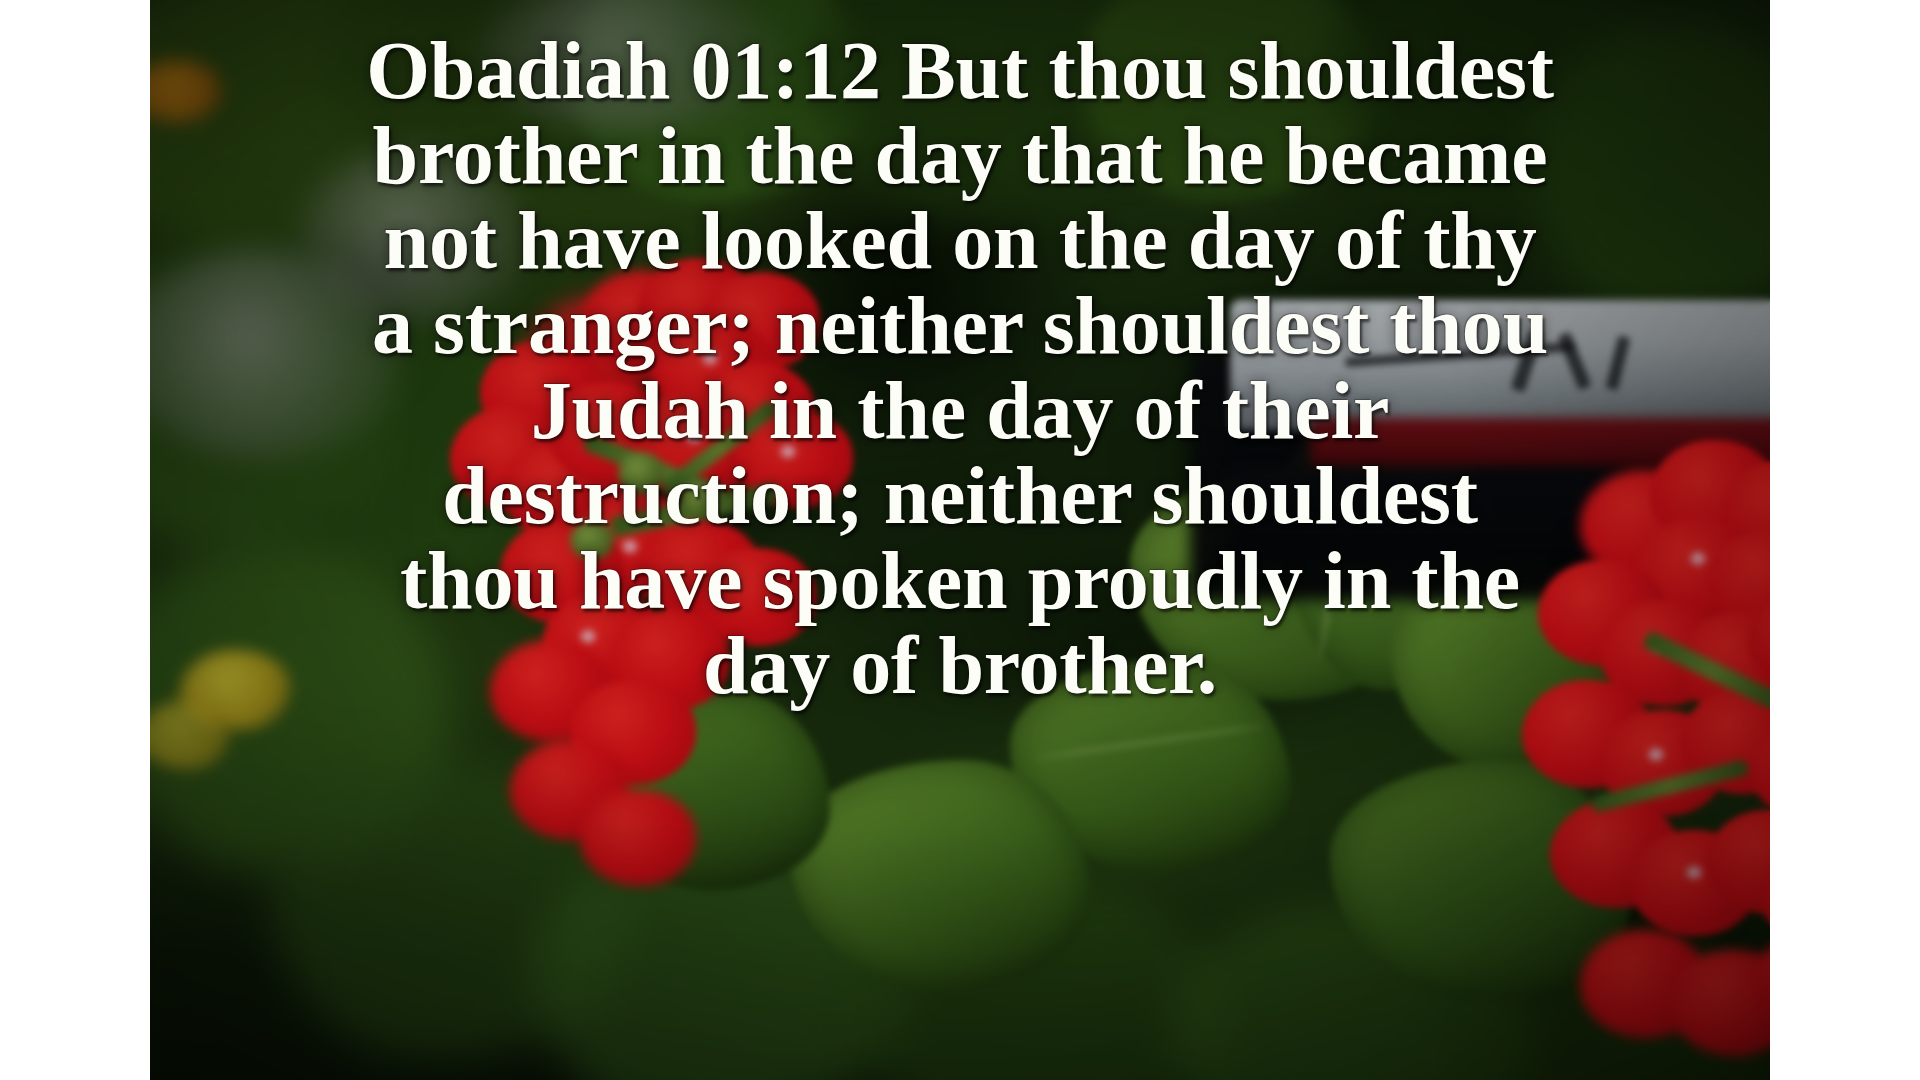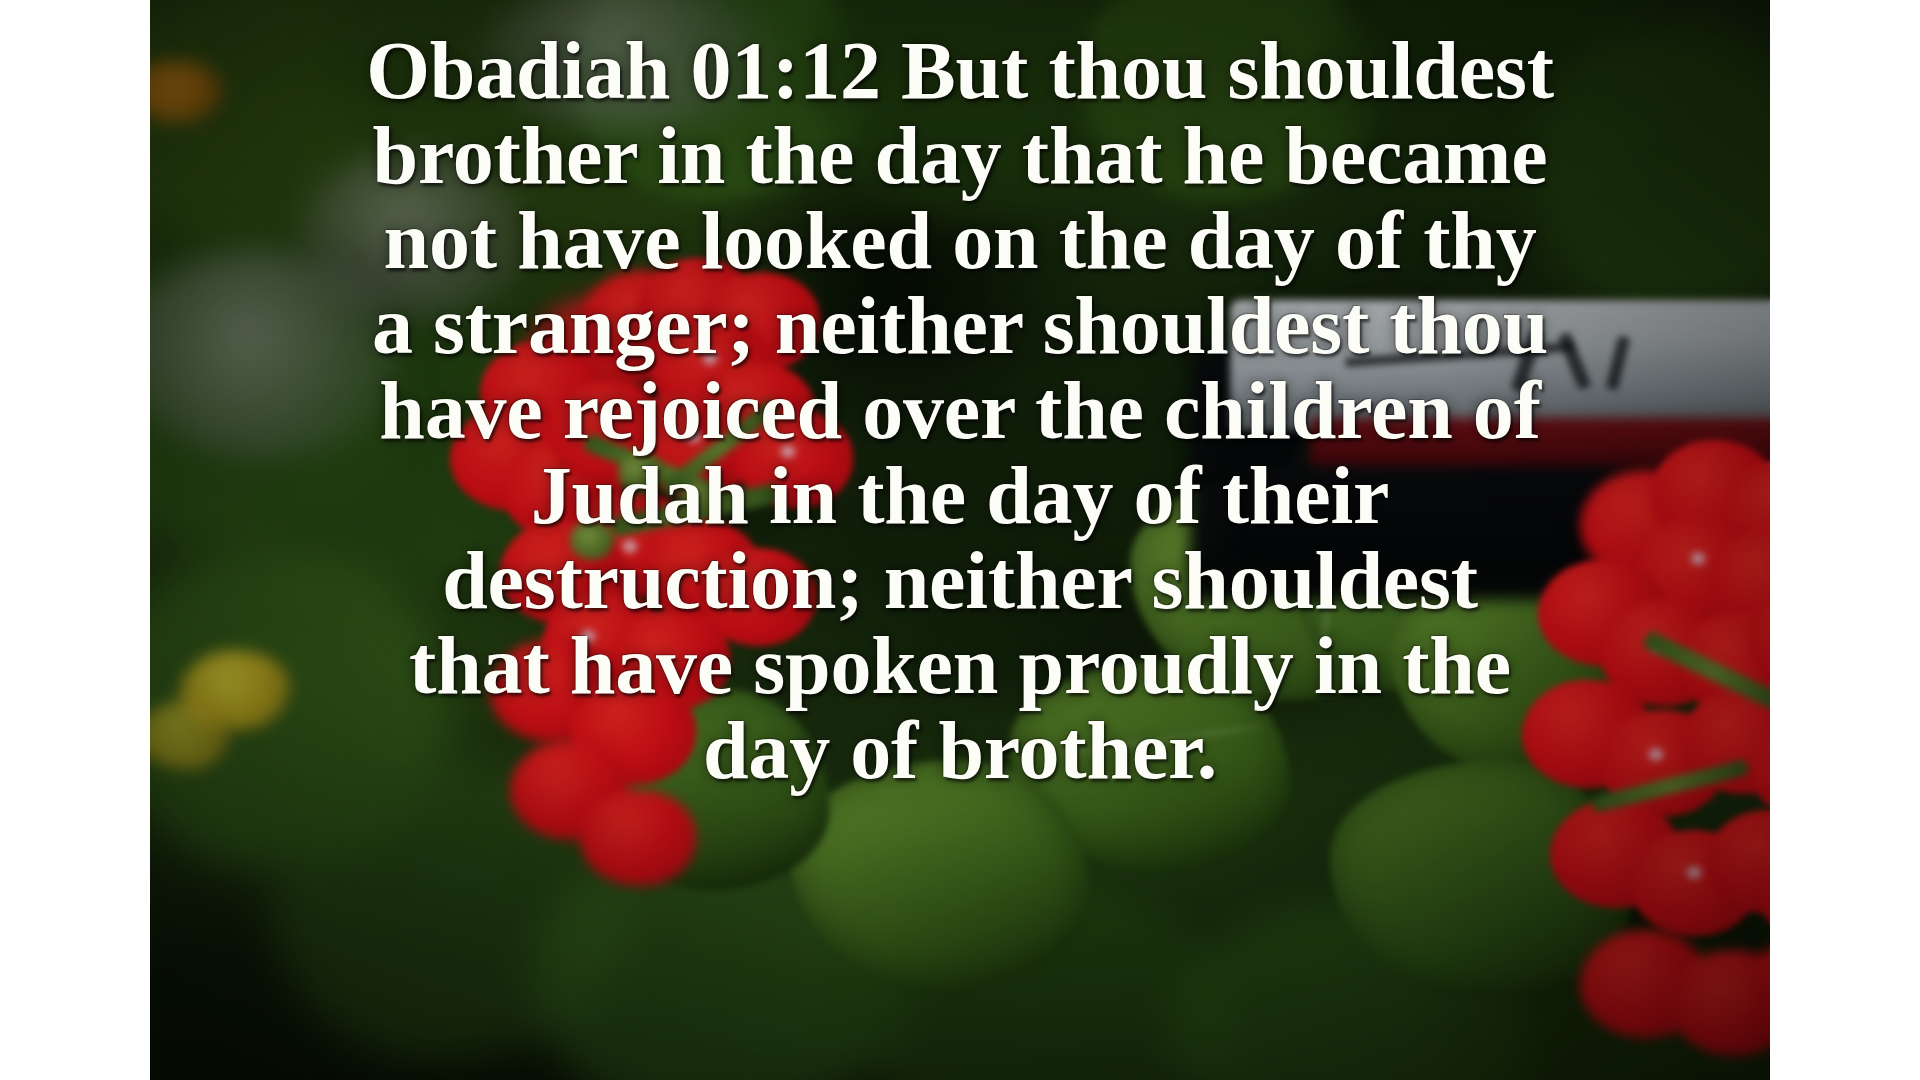--- a/index.html
+++ b/index.html
@@ -340,21 +340,20 @@
 
     <div class="bg-soften"></div>
     <div class="vignette"></div>
     <div class="text-scrim"></div>
 
     <div id="verse">
       <div class="verse-line">Obadiah 01:12 But thou shouldest</div>
       <div class="verse-line">brother in the day that he became</div>
       <div class="verse-line">not have looked on the day of thy</div>
       <div class="verse-line">a stranger; neither shouldest thou</div>
-      <div class="verse-line">have rejoiced over the children of</div>
       <div class="verse-line">Judah in the day of their</div>
       <div class="verse-line">destruction; neither shouldest</div>
-      <div class="verse-line">that have spoken proudly in the</div>
+      <div class="verse-line">thou have spoken proudly in the</div>
       <div class="verse-line">day of brother.</div>
     </div>
 
   </div>
 </div>
 
 </body></html>

